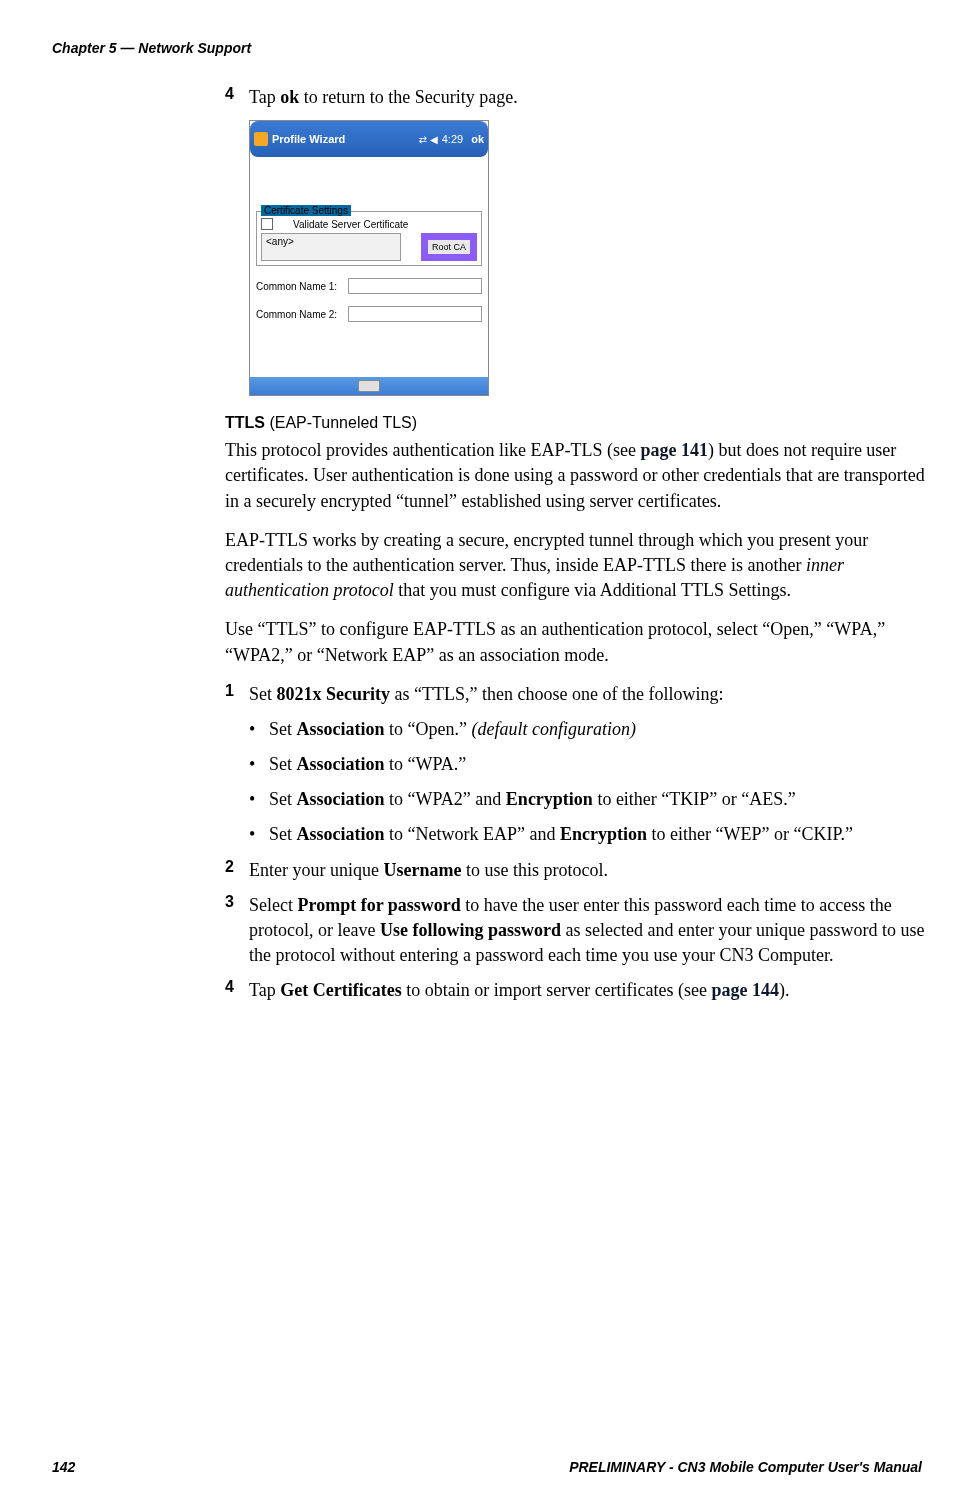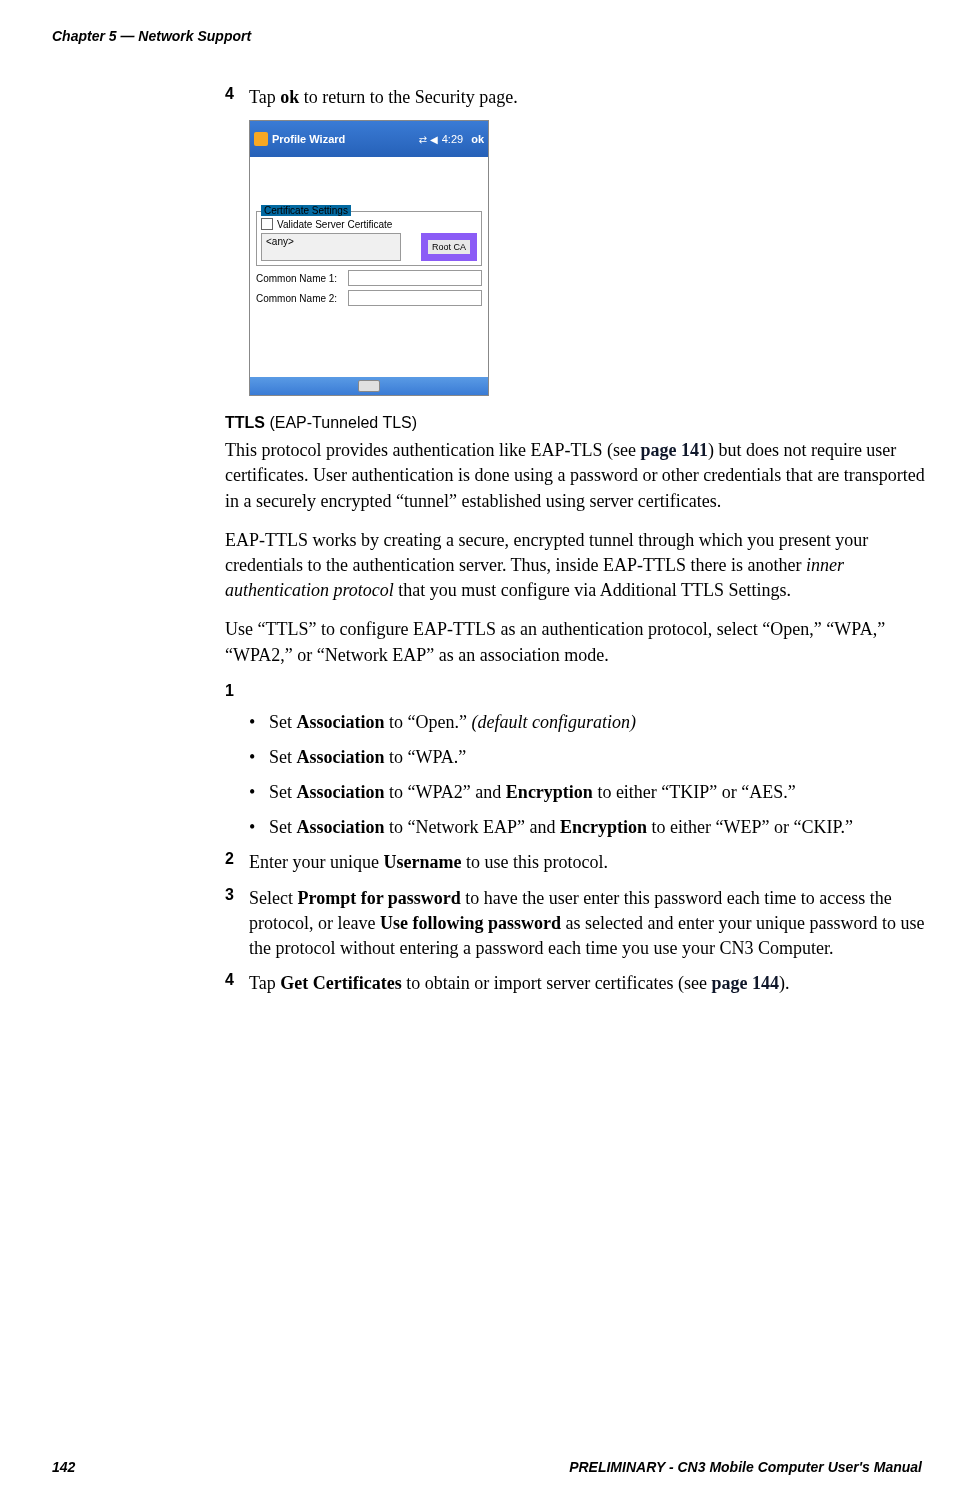--- a/index.html
+++ b/index.html
@@ -12,21 +12,21 @@
       font-family: Georgia, 'Times New Roman', serif;
       background: #ffffff;
       width: 974px;
       height: 1503px;
       position: relative;
       color: #000000;
     }
     
     .page-header {
       position: absolute;
-      top: 28px;
+      top: 40px;
       left: 52px;
       font-family: Arial, Helvetica, sans-serif;
       font-style: italic;
       font-weight: bold;
       font-size: 14px;
     }
     
     .content {
       position: absolute;
       top: 85px;
@@ -72,20 +72,21 @@
     }
     
     .screenshot-titlebar {
       background: linear-gradient(to bottom, #3a7bd5, #2661b8);
       color: white;
       padding: 4px 4px;
       display: flex;
       align-items: center;
       font-family: Tahoma, Arial, sans-serif;
       font-size: 11px;
+      border-radius: 8px;
     }
     
     .titlebar-icon {
       width: 14px;
       height: 14px;
       background: #f7a823;
       margin-right: 4px;
       border-radius: 2px;
     }
     
@@ -134,21 +135,21 @@
       top: -7px;
       left: 4px;
       background: #0369a1;
       padding: 0 3px;
       font-size: 10px;
     }
     
     .cert-checkbox-row {
       display: flex;
       align-items: center;
-      gap: 4px;
+      gap: 20px;
       margin-bottom: 3px;
     }
     
     .cert-checkbox {
       width: 12px;
       height: 12px;
       border: 1px solid #666;
       background: white;
     }
     
@@ -168,21 +169,21 @@
       border: 7px solid #8b5cf6;
       padding: 2px 4px;
       background: #e8e8e8;
       font-size: 9px;
     }
     
     .common-name-row {
       display: flex;
       align-items: center;
       gap: 11px;
-      margin-top: 4px;
+      margin-top: 12px;
     }
     
     .common-name-label {
       font-size: 10px;
     }
     
     .common-name-input {
       border: 1px solid #999;
       height: 16px;
       flex: 1;
@@ -317,20 +318,23 @@
   </div>
 
   <div class="paragraph">
     <span>EAP-TTLS works by creating a secure, encrypted tunnel through which you present your credentials to the authentication server. Thus, inside EAP-TTLS there is another </span><span class="italic">inner authentication protocol</span><span> that you must configure via Additional TTLS Settings.</span>
   </div>
 
   <div class="paragraph">Use “TTLS” to configure EAP-TTLS as an authentication protocol, select “Open,” “WPA,” “WPA2,” or “Network EAP” as an association mode.</div>
 
   <div class="step">
     <div class="step-num">1</div>
+    <div class="step-text">
+      <span>Set </span><span class="bold">8021x Security</span><span> as “TTLS,” then choose one of the following:</span>
+    </div>
   </div>
 
   <div class="bullet-list">
     <div class="bullet">
       <div class="bullet-dot">•</div>
       <div class="bullet-text">
         <span>Set </span><span class="bold">Association</span><span> to “Open.” </span><span class="italic">(default configuration)</span>
       </div>
     </div>
     <div class="bullet">

